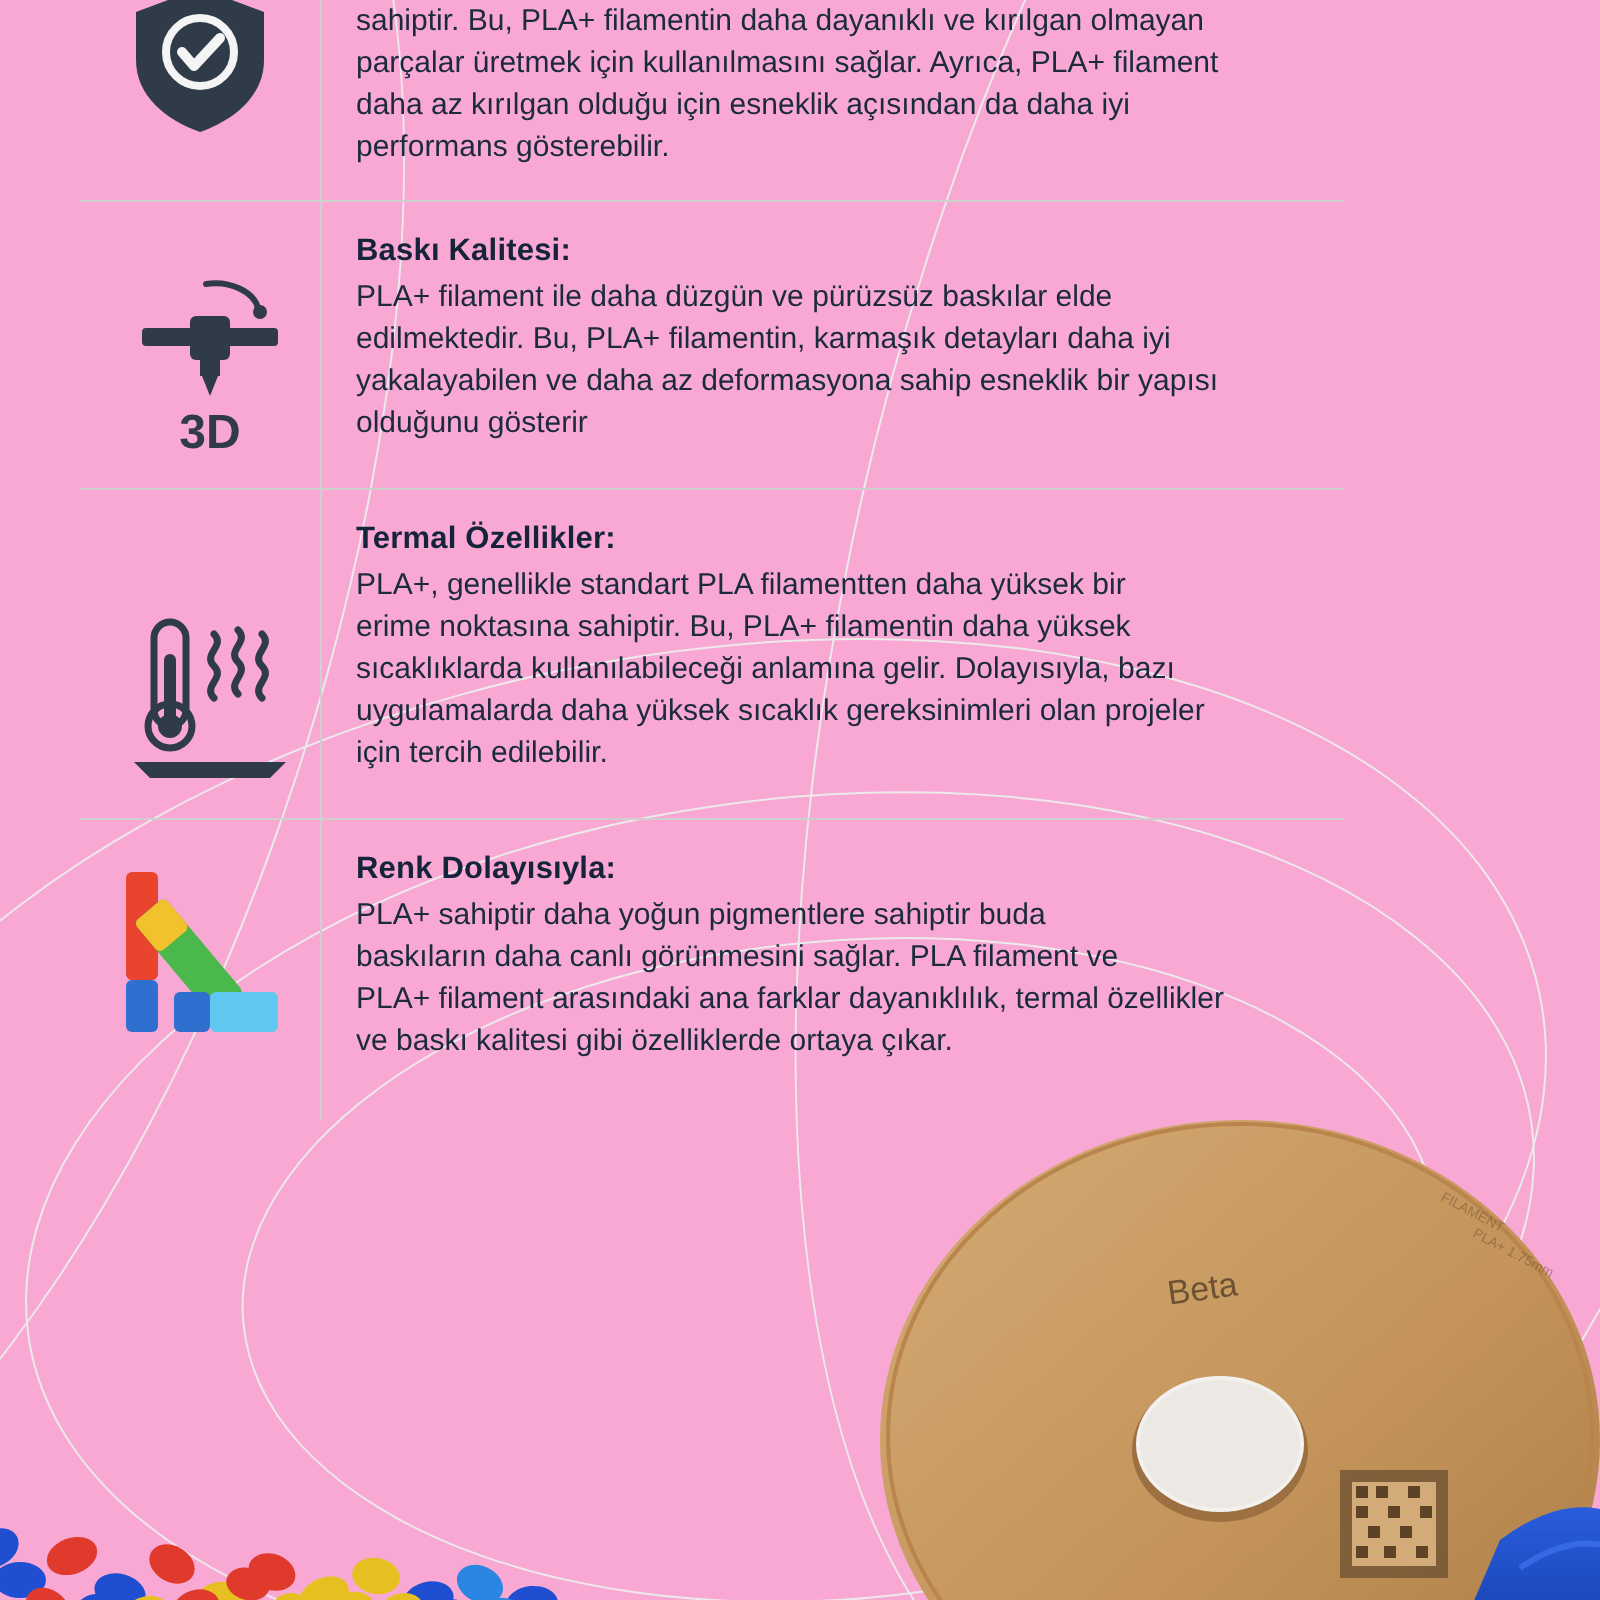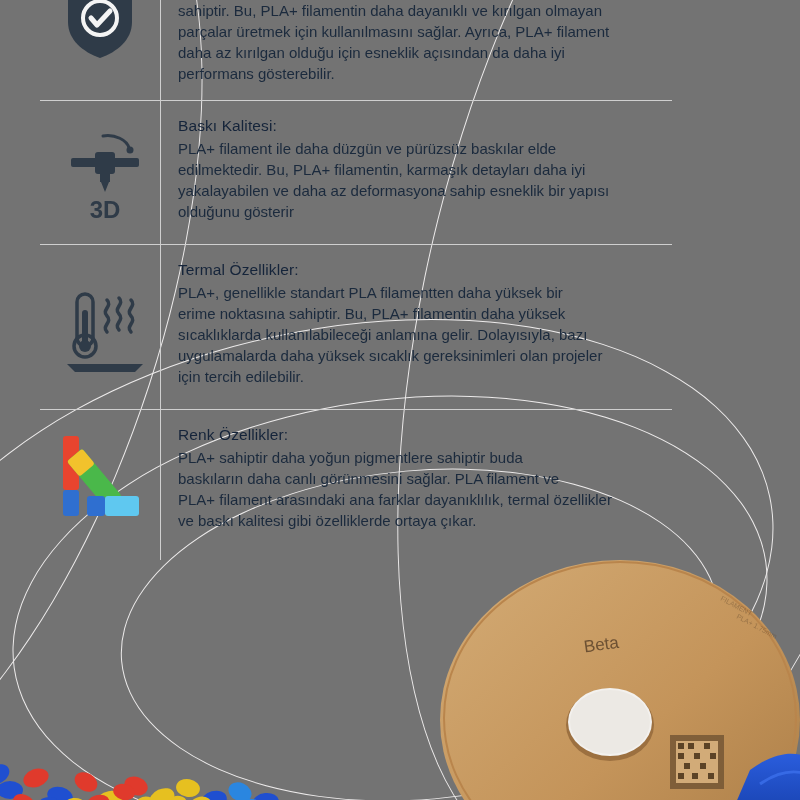--- a/index.html
+++ b/index.html
@@ -5,21 +5,21 @@
   * { box-sizing: border-box; margin: 0; padding: 0; }
   html, body {
     width: 800px; height: 800px;
     overflow: hidden;
     background: #ffffff;
     font-family: "Liberation Sans", sans-serif;
   }
   .page {
     position: relative;
     width: 800px; height: 800px;
-    background: #737373;
+    background: #f9a8d4;
     overflow: hidden;
   }
   
   .bg-swirl {
     position: absolute;
     border: 1px solid #eceaea;
     border-radius: 50%;
     pointer-events: none;
   }
   .sw1 { width: 900px; height: 520px; left: -120px; top: 330px; transform: rotate(-12deg); }
@@ -51,32 +51,32 @@
     z-index: 7;
   }
   .row-inner {
     display: flex;
     width: 100%;
   }
   .icon-cell {
     width: 120px;
     min-width: 120px;
     display: flex;
-    align-items: center;
+    align-items: flex-end;
     justify-content: center;
     padding-top: 6px;
   }
   .text-cell {
     flex: 1;
     padding-left: 18px;
     padding-right: 110px;
   }
   .sec-title {
     font-size: 15.5px;
-    font-weight: normal;
+    font-weight: bold;
     color: #15243a;
     margin-bottom: 3px;
     letter-spacing: 0.1px;
   }
   .sec-body {
     font-size: 15px;
     line-height: 21px;
     color: #1b2a3d;
     white-space: pre-line;
   }
@@ -216,21 +216,21 @@
             <g transform="rotate(-40 50 40)">
               <rect x="26" y="6" width="20" height="62" rx="3" fill="#4ab84a"></rect>
               <rect x="26" y="6" width="20" height="20" rx="3" fill="#f2c22c"></rect>
             </g>
             <rect x="48" y="64" width="34" height="20" rx="3" fill="#5fc8f0"></rect>
             <rect x="30" y="64" width="18" height="20" rx="3" fill="#2f6fd0"></rect>
           </svg>
         </div>
       </div>
       <div class="text-cell">
-        <div class="sec-title">Renk Özellikler:</div>
+        <div class="sec-title">Renk Dolayısıyla:</div>
         <div class="sec-body">PLA+ sahiptir daha yoğun pigmentlere sahiptir buda
 baskıların daha canlı görünmesini sağlar. PLA filament ve
 PLA+ filament arasındaki ana farklar dayanıklılık, termal özellikler
 ve baskı kalitesi gibi özelliklerde ortaya çıkar.</div>
       </div>
     </div>
 
   </div>
 
   <svg class="spool" viewBox="0 0 420 300">

